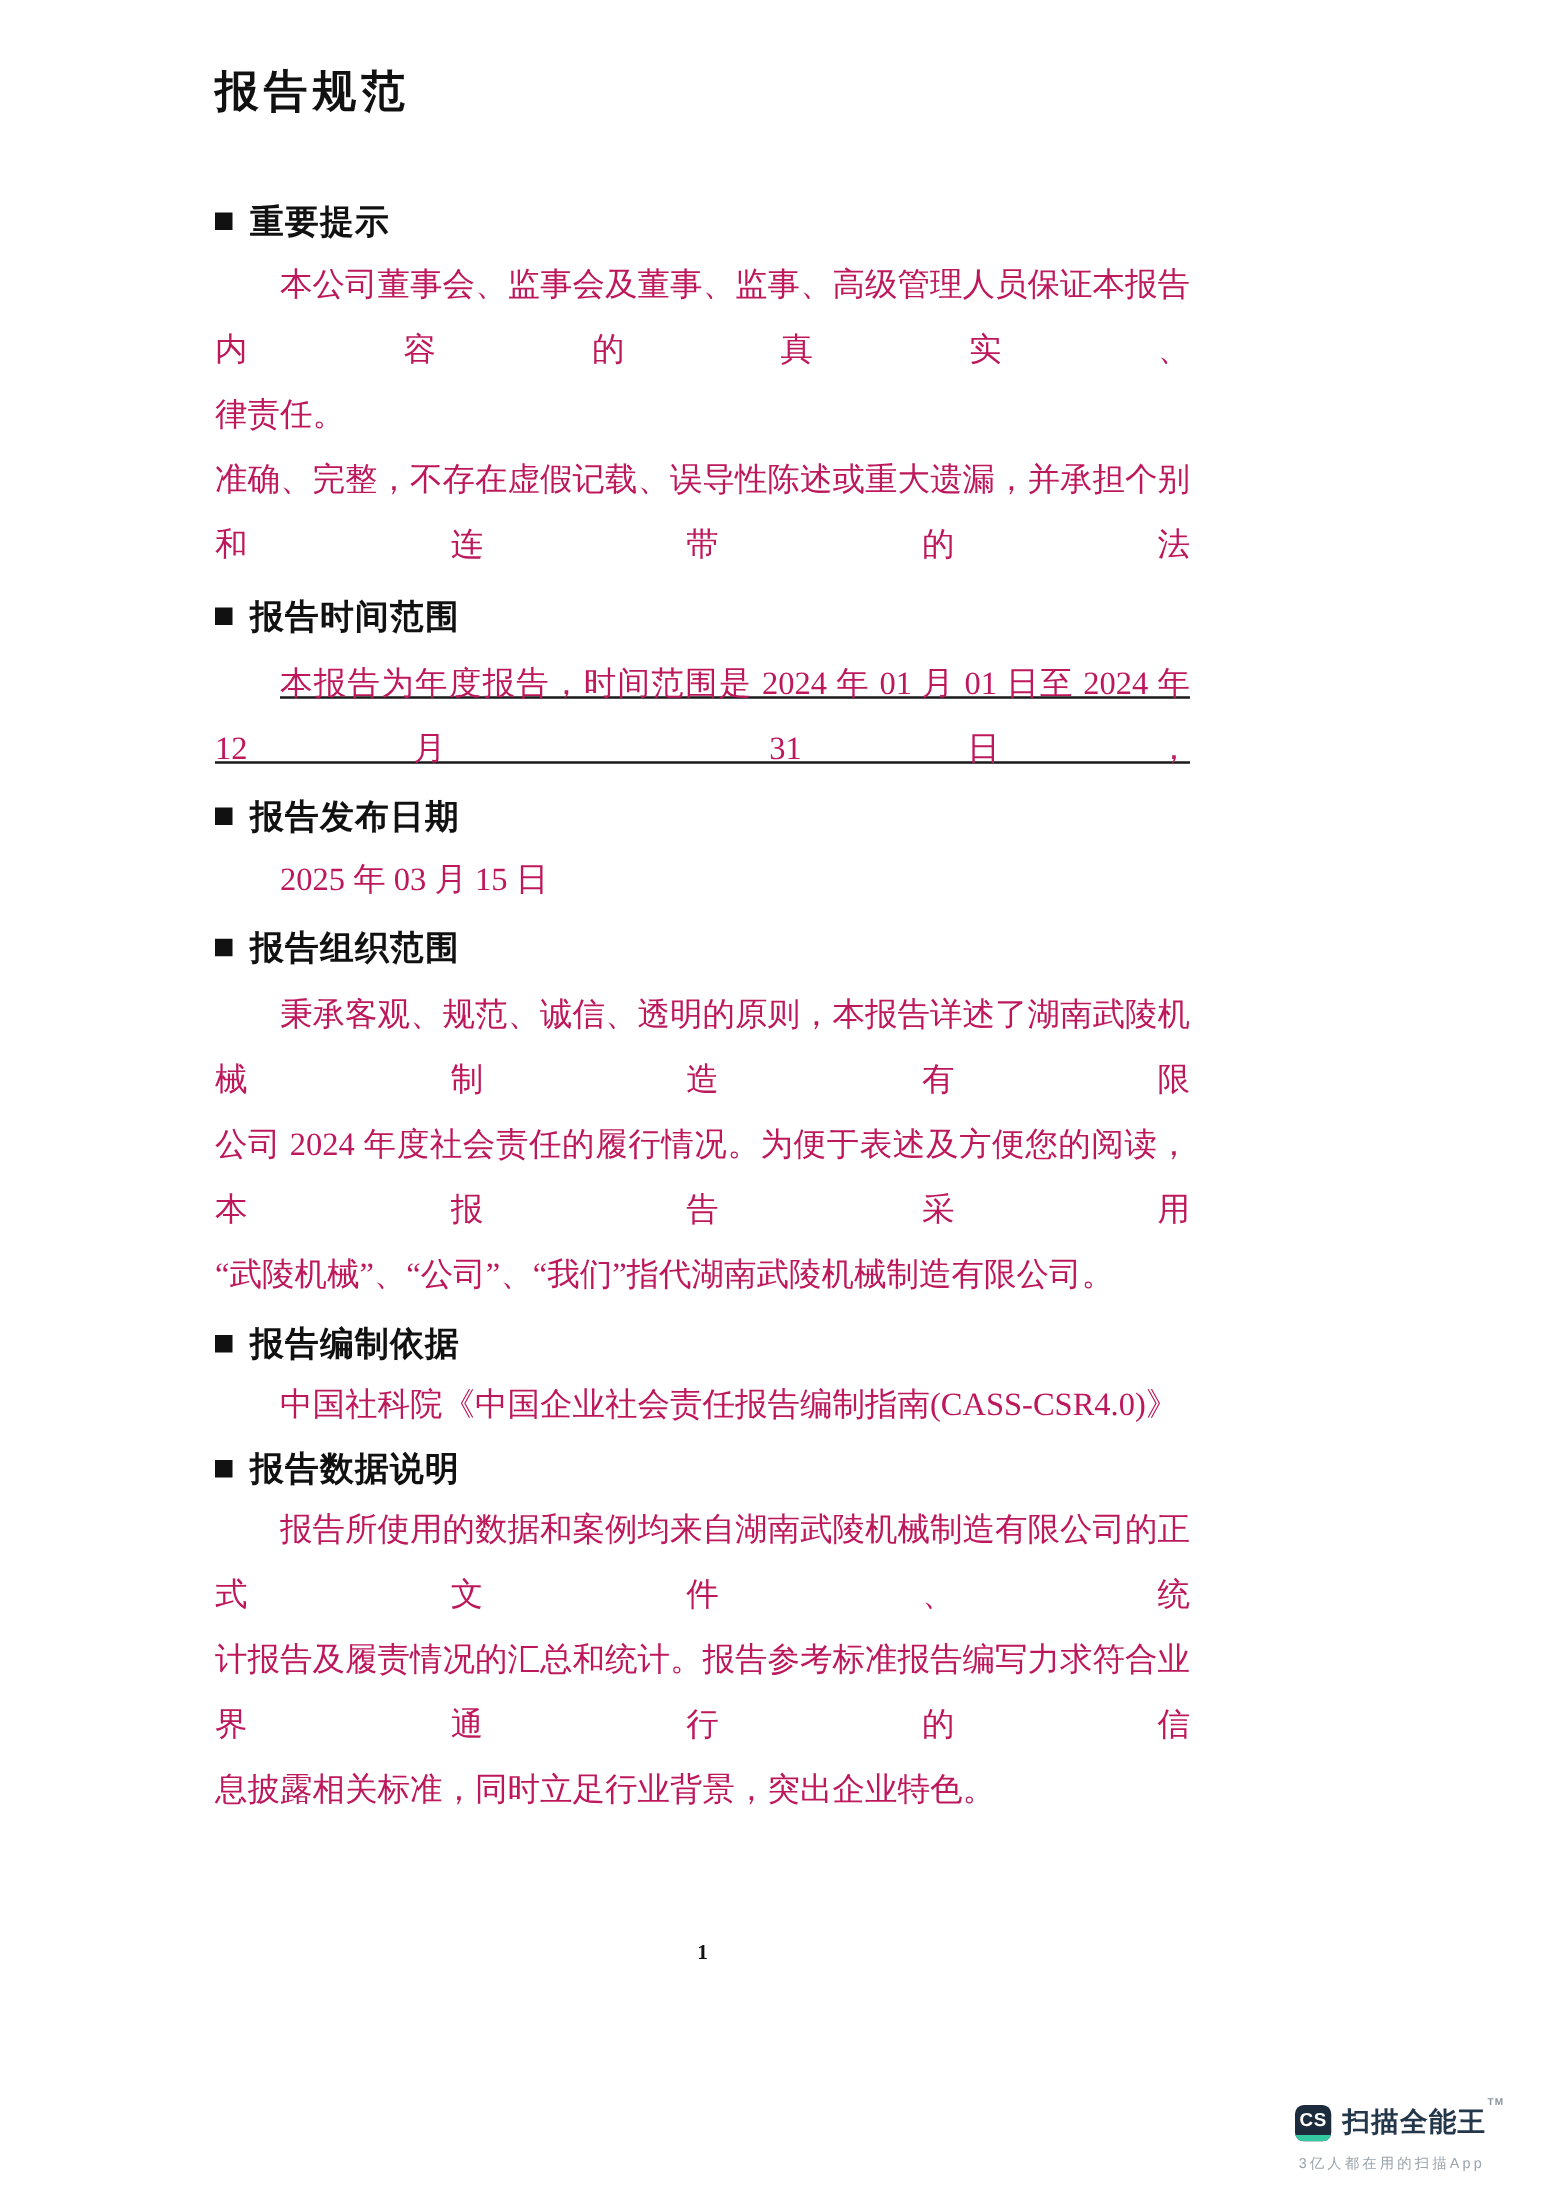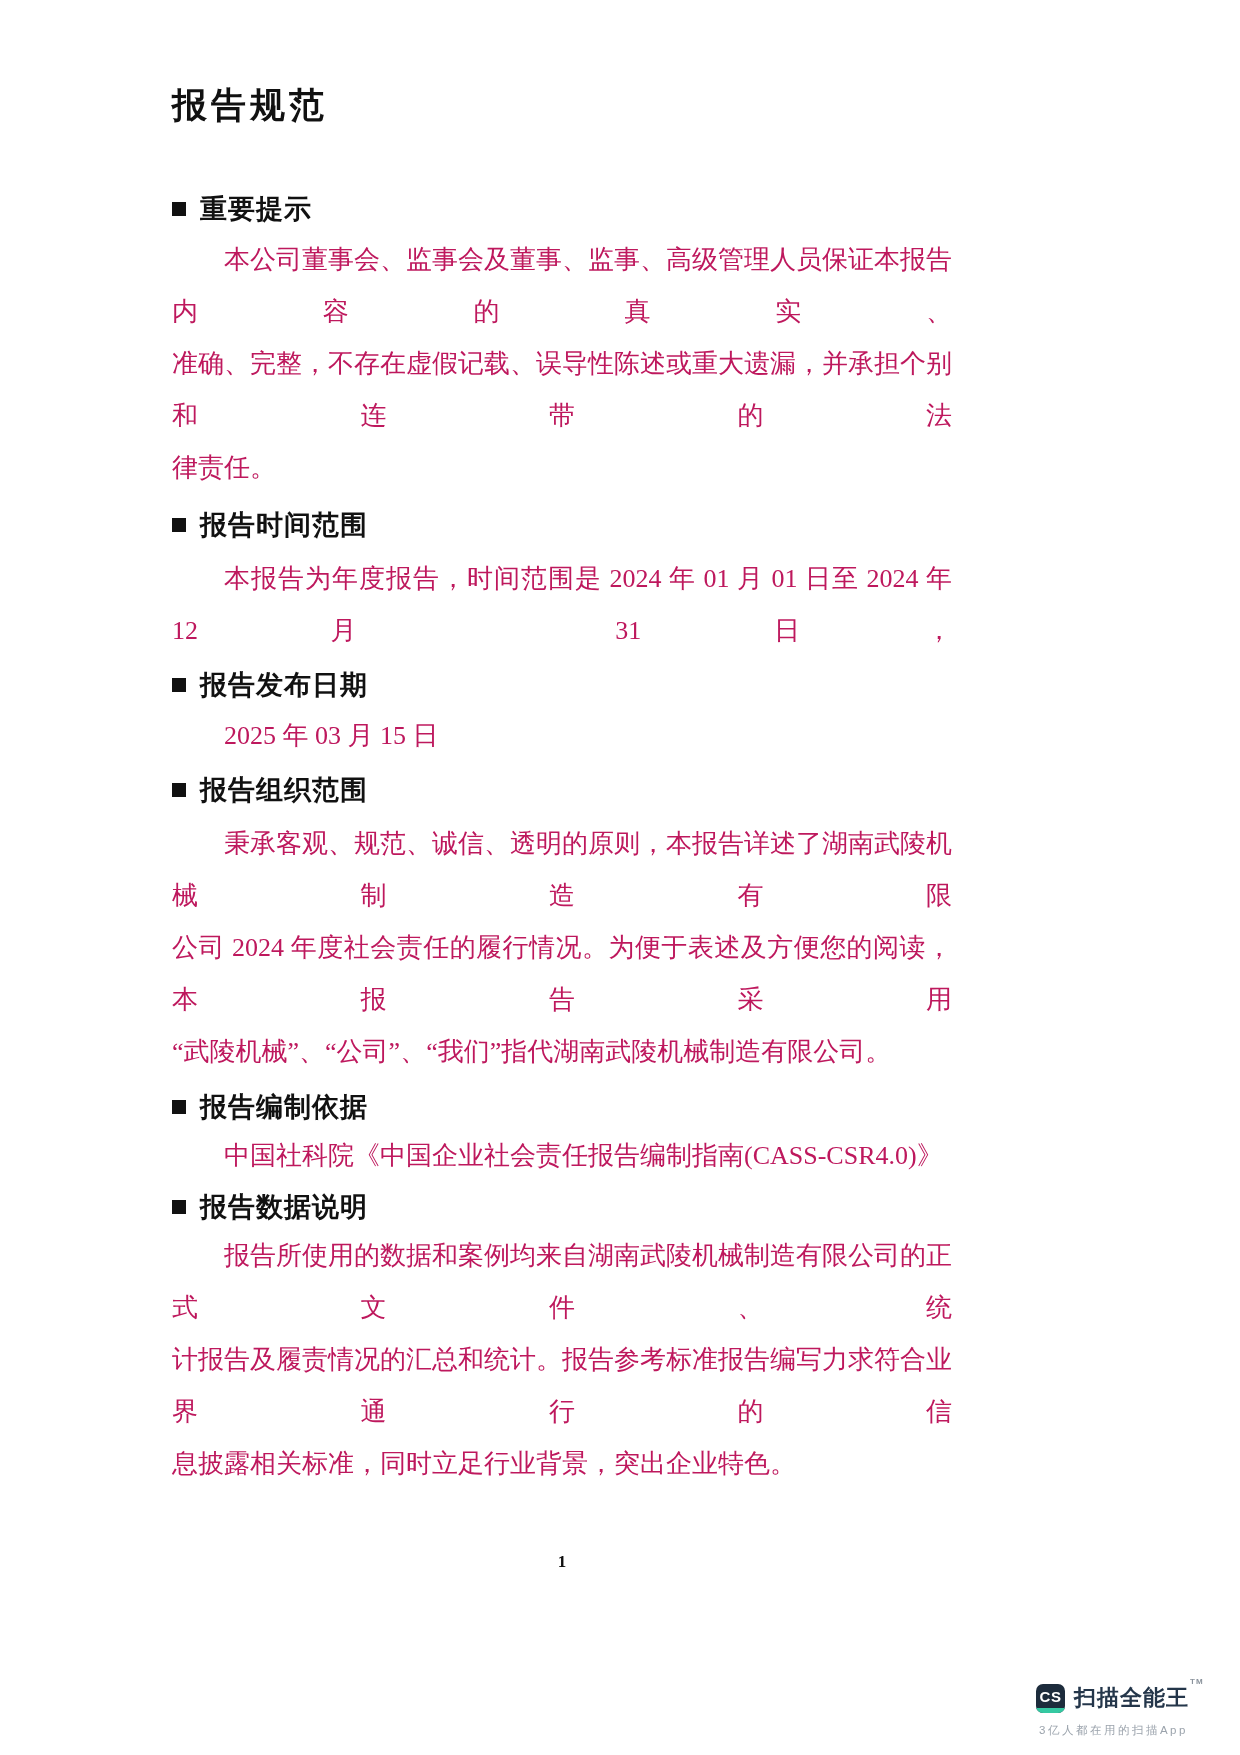--- a/index.html
+++ b/index.html
@@ -7,21 +7,21 @@
     width: 1240px; height: 1755px;
     background: #ffffff;
     font-family: "Liberation Serif", "DejaVu Serif", serif;
     color: #1a1a1a;
     overflow: hidden;
   }
   .page {
     position: relative;
     width: 1124px; height: 1755px;
     box-sizing: border-box;
-    padding: 84px 172px 0 172px;
+    padding: 52px 172px 0 172px;
     background: #ffffff;
   }
   .doc-title {
     font-size: 35px;
     font-weight: bold;
     line-height: 44px;
     letter-spacing: 4px;
     color: #111;
   }
   .section-heading {
@@ -50,21 +50,21 @@
   .indent { text-indent: 2em; }
   .fill {
     white-space: normal;
     text-align: justify;
     text-align-last: justify;
   }
   
   .mt-h1 { margin-top: 63px; }
   .mt-p1 { margin-top: 7px; }
   .mt-h2 { margin-top: 13px; }
-  .mt-p2 { margin-top: 10px; }
+  .mt-p2 { margin-top: 10px; text-decoration: underline; }
   .mt-h3 { margin-top: 10px; }
   .mt-p3 { margin-top: 7px; }
   .mt-h4 { margin-top: 10px; }
   .mt-p4 { margin-top: 10px; }
   .mt-h5 { margin-top: 11px; }
   .mt-p5 { margin-top: 5px; }
   .mt-h6 { margin-top: 7px; text-align: center; }
   .mt-p6 { margin-top: 5px; }
 
   .page-number {
@@ -147,22 +147,22 @@
 <div class="page">
 
   <div class="doc-title">报告规范</div>
 
   <div class="section-heading mt-h1">
     <span class="bullet"></span>
     <span>重要提示</span>
   </div>
   <div class="para mt-p1">
     <div class="line indent fill">本公司董事会、监事会及董事、监事、高级管理人员保证本报告内容的真实、</div>
+    <div class="line">律责任。</div>
     <div class="line fill">准确、完整，不存在虚假记载、误导性陈述或重大遗漏，并承担个别和连带的法</div>
-    <div class="line">律责任。</div>
   </div>
 
   <div class="section-heading mt-h2">
     <span class="bullet"></span>
     <span>报告时间范围</span>
   </div>
   <div class="para mt-p2">
     <div class="line indent fill">本报告为年度报告，时间范围是 2024 年 01 月 01 日至 2024 年 12 月 31 日，</div>
   </div>
 

